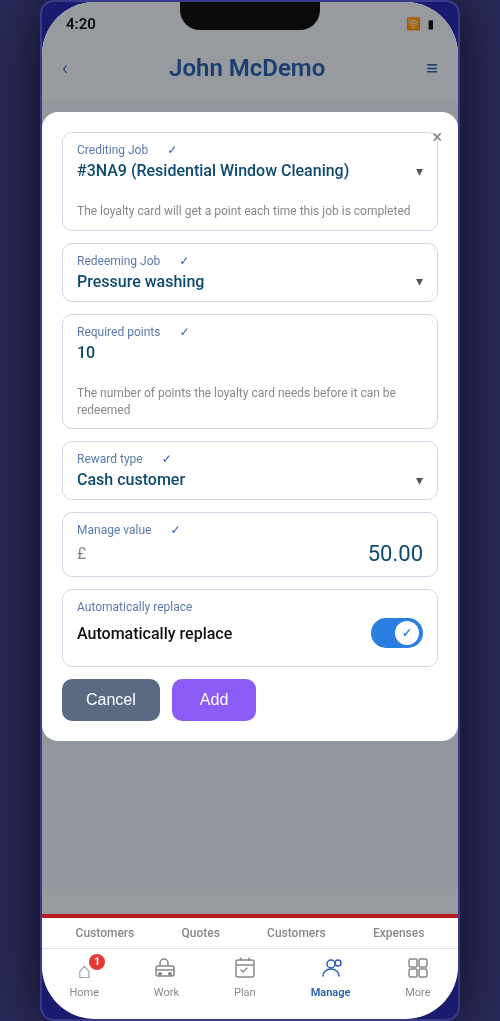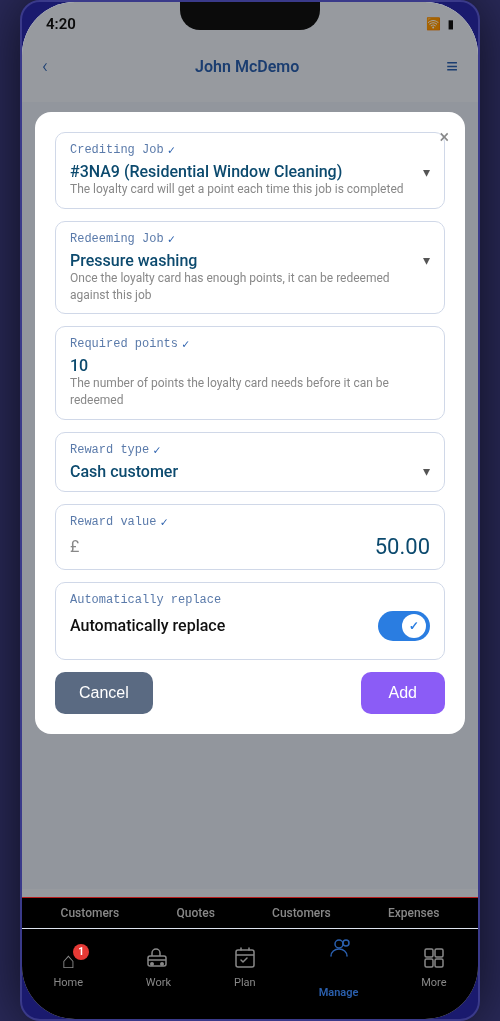--- a/index.html
+++ b/index.html
@@ -7,24 +7,24 @@
     body {
       background: #2a2a5a;
       display: flex;
       justify-content: center;
       align-items: center;
       min-height: 100vh;
       font-family: -apple-system, BlinkMacSystemFont, 'Segoe UI', Roboto, sans-serif;
     }
 
     .phone-frame {
-      width: 460px;
+      width: 420px;
       height: 1021px;
       background: #1a1a6e;
-      border-radius: 20px;
+      border-radius: 14px;
       position: relative;
       overflow: hidden;
       border: 2px solid #3a3a8a;
       box-shadow: 0 0 60px rgba(0,0,0,0.7);
     }
 
     .phone-screen {
       position: absolute;
       top: 0;
       left: 0;
@@ -83,21 +83,21 @@
       justify-content: space-between;
     }
 
     .header-back {
       font-size: 20px;
       color: #2a5fad;
       font-weight: 300;
     }
 
     .header-title {
-      font-size: 16px;
+      font-size: 24px;
       font-weight: 600;
       color: #2a5fad;
     }
 
     .header-menu {
       font-size: 20px;
       color: #2a5fad;
     }
 
     
@@ -147,23 +147,22 @@
       border: 1.5px solid #d0d8e8;
       border-radius: 10px;
       padding: 10px 14px;
       margin-bottom: 12px;
     }
 
     .field-label {
       font-size: 12px;
       color: #5a7aaa;
       display: flex;
-      gap: 4px;
+      gap: 19px;
       margin-bottom: 4px;
-      font-family: Liberation Mono, monospace;
     }
 
     .field-check {
       color: #2a5fad;
       font-size: 12px;
     }
 
     .field-value-row {
       display: flex;
       align-items: center;
@@ -177,21 +176,21 @@
     }
 
     .field-value.large {
       font-size: 22px;
       font-weight: 400;
     }
 
     .field-hint {
       font-size: 12px;
       color: #888;
-      margin-top: 0;
+      margin-top: 23px;
       line-height: 1.4;
     }
 
     .chevron-down {
       color: #555;
       font-size: 14px;
     }
 
     .currency-symbol {
       color: #888;
@@ -238,21 +237,21 @@
 
     .toggle-check {
       color: #2a7de1;
       font-size: 12px;
       font-weight: 700;
     }
 
     
     .button-row {
       display: flex;
-      justify-content: space-between;
+      justify-content: flex-start;
       gap: 12px;
       margin-top: 6px;
     }
 
     .btn-cancel {
       padding: 12px 24px;
       border-radius: 10px;
       background: #5a6a82;
       color: #fff;
       font-size: 16px;
@@ -271,22 +270,22 @@
       border: none;
       cursor: pointer;
     }
 
     
     .bottom-nav {
       position: absolute;
       bottom: 0;
       left: 0;
       right: 0;
-      background: #000000;
-      border-top: 1px solid #b91c1c;
+      background: #ffffff;
+      border-top: 4px solid #b91c1c;
       padding: 8px 0 20px;
     }
 
     .nav-tabs-label {
       display: flex;
       justify-content: space-around;
       padding: 0 10px 8px;
       border-bottom: 1px solid #dde3ee;
       margin-bottom: 8px;
     }
@@ -322,21 +321,20 @@
     }
 
     .nav-label {
       font-size: 11px;
       color: #888;
     }
 
     .nav-label.active {
       color: #2a5fad;
       font-weight: 600;
-      margin-top: 20px;
     }
 
     .nav-badge {
       position: absolute;
       top: -4px;
       right: -6px;
       background: #e53935;
       color: #fff;
       font-size: 10px;
       width: 16px;
@@ -397,21 +395,20 @@
 
         <div class="form-field">
           <div class="field-label">
             <span>Redeeming Job</span>
             <span class="field-check">✓</span>
           </div>
           <div class="field-value-row">
             <span class="field-value">Pressure washing</span>
             <span class="chevron-down">▾</span>
           </div>
-          <div class="field-hint">Once the loyalty card has enough points, it can be redeemed against this job</div>
         </div>
 
         <div class="form-field">
           <div class="field-label">
             <span>Required points</span>
             <span class="field-check">✓</span>
           </div>
           <div class="field-value">10</div>
           <div class="field-hint">The number of points the loyalty card needs before it can be redeemed</div>
         </div>
@@ -422,21 +419,21 @@
             <span class="field-check">✓</span>
           </div>
           <div class="field-value-row">
             <span class="field-value">Cash customer</span>
             <span class="chevron-down">▾</span>
           </div>
         </div>
 
         <div class="form-field">
           <div class="field-label">
-            <span>Reward value</span>
+            <span>Manage value</span>
             <span class="field-check">✓</span>
           </div>
           <div class="field-value-row">
             <span class="currency-symbol">£</span>
             <span class="field-value large">50.00</span>
           </div>
         </div>
 
         <div class="form-field">
           <div class="field-label">

